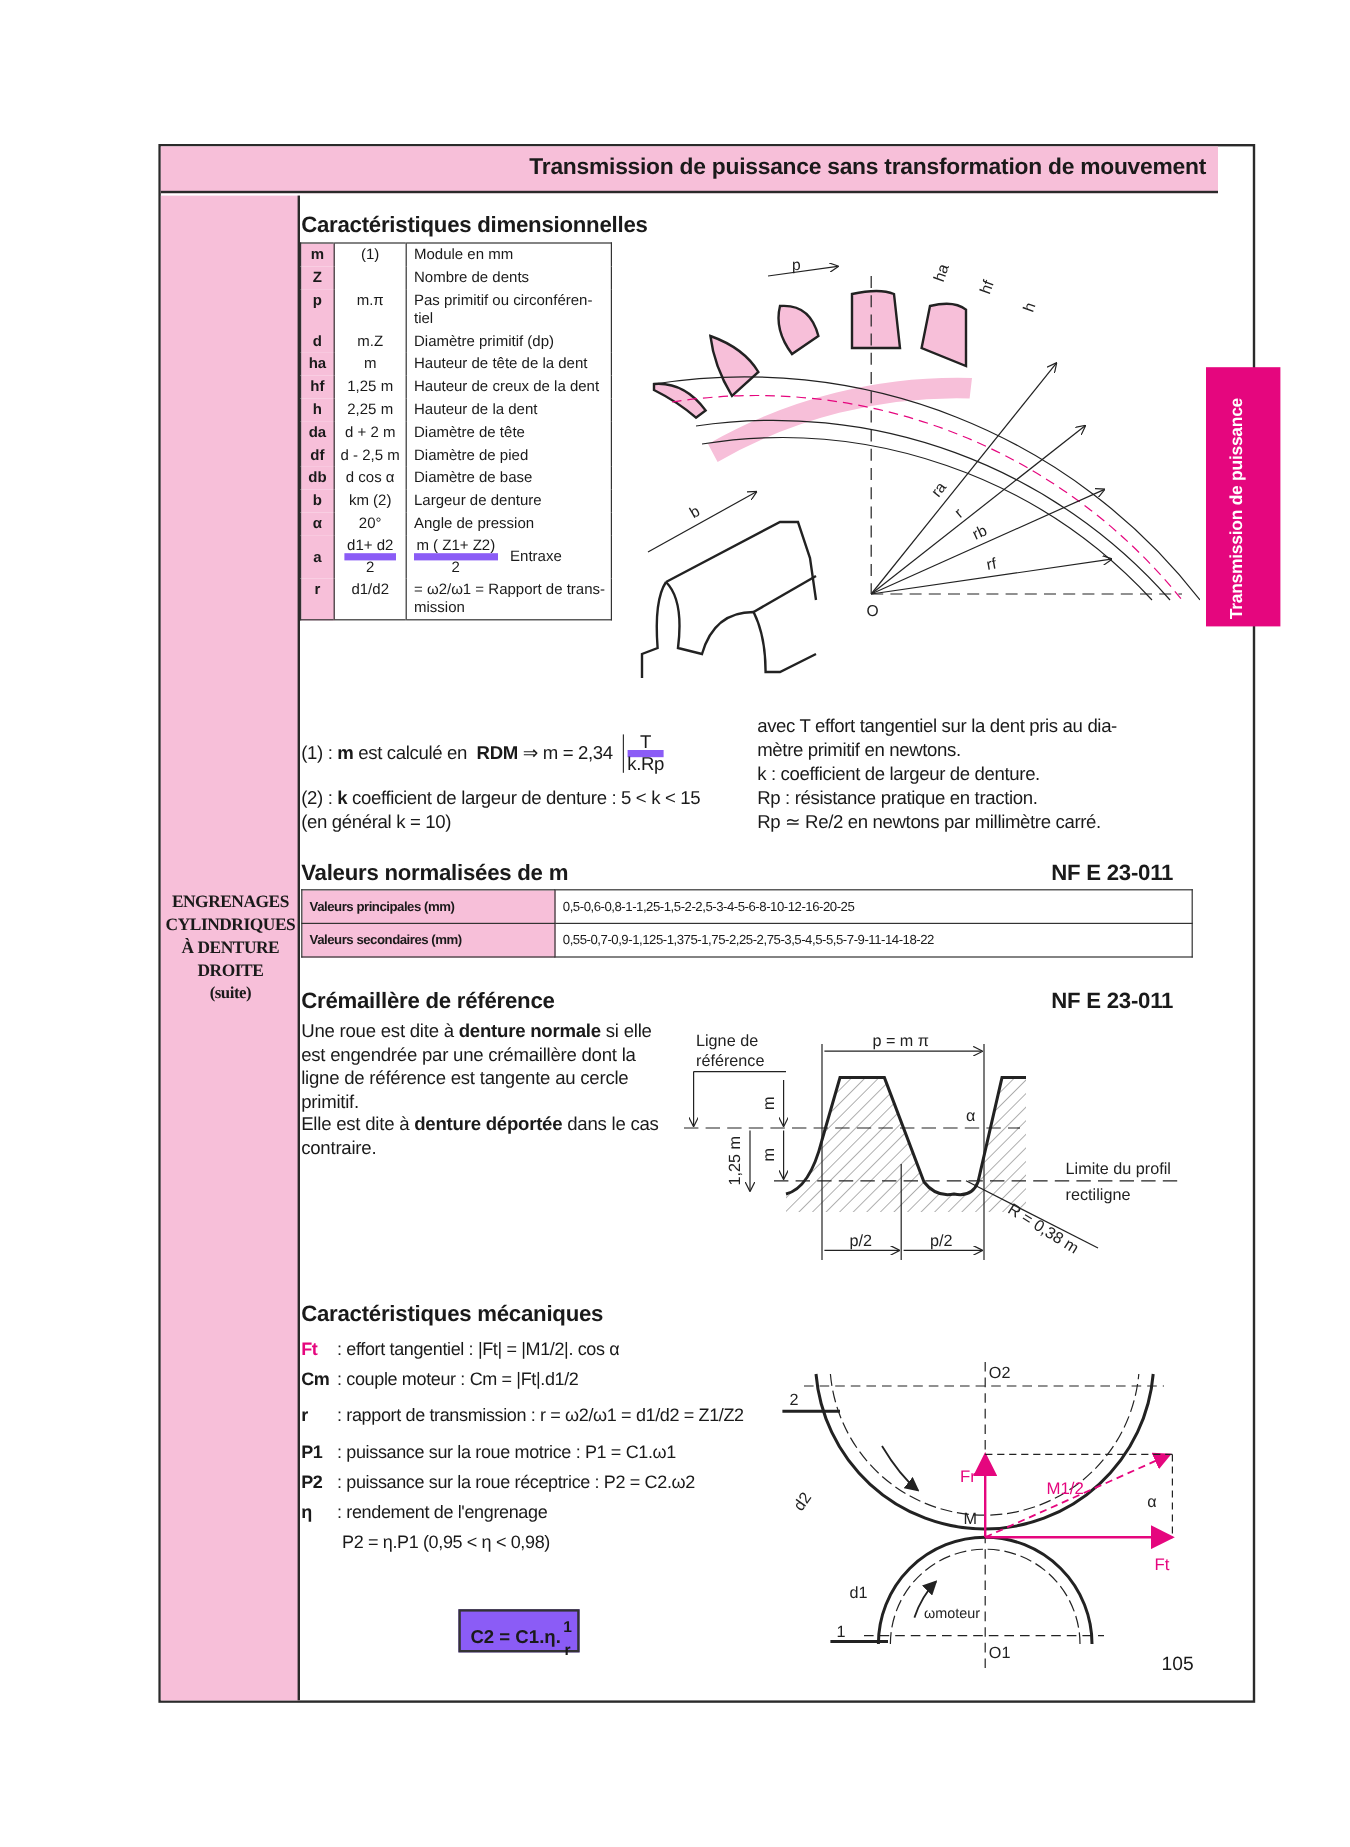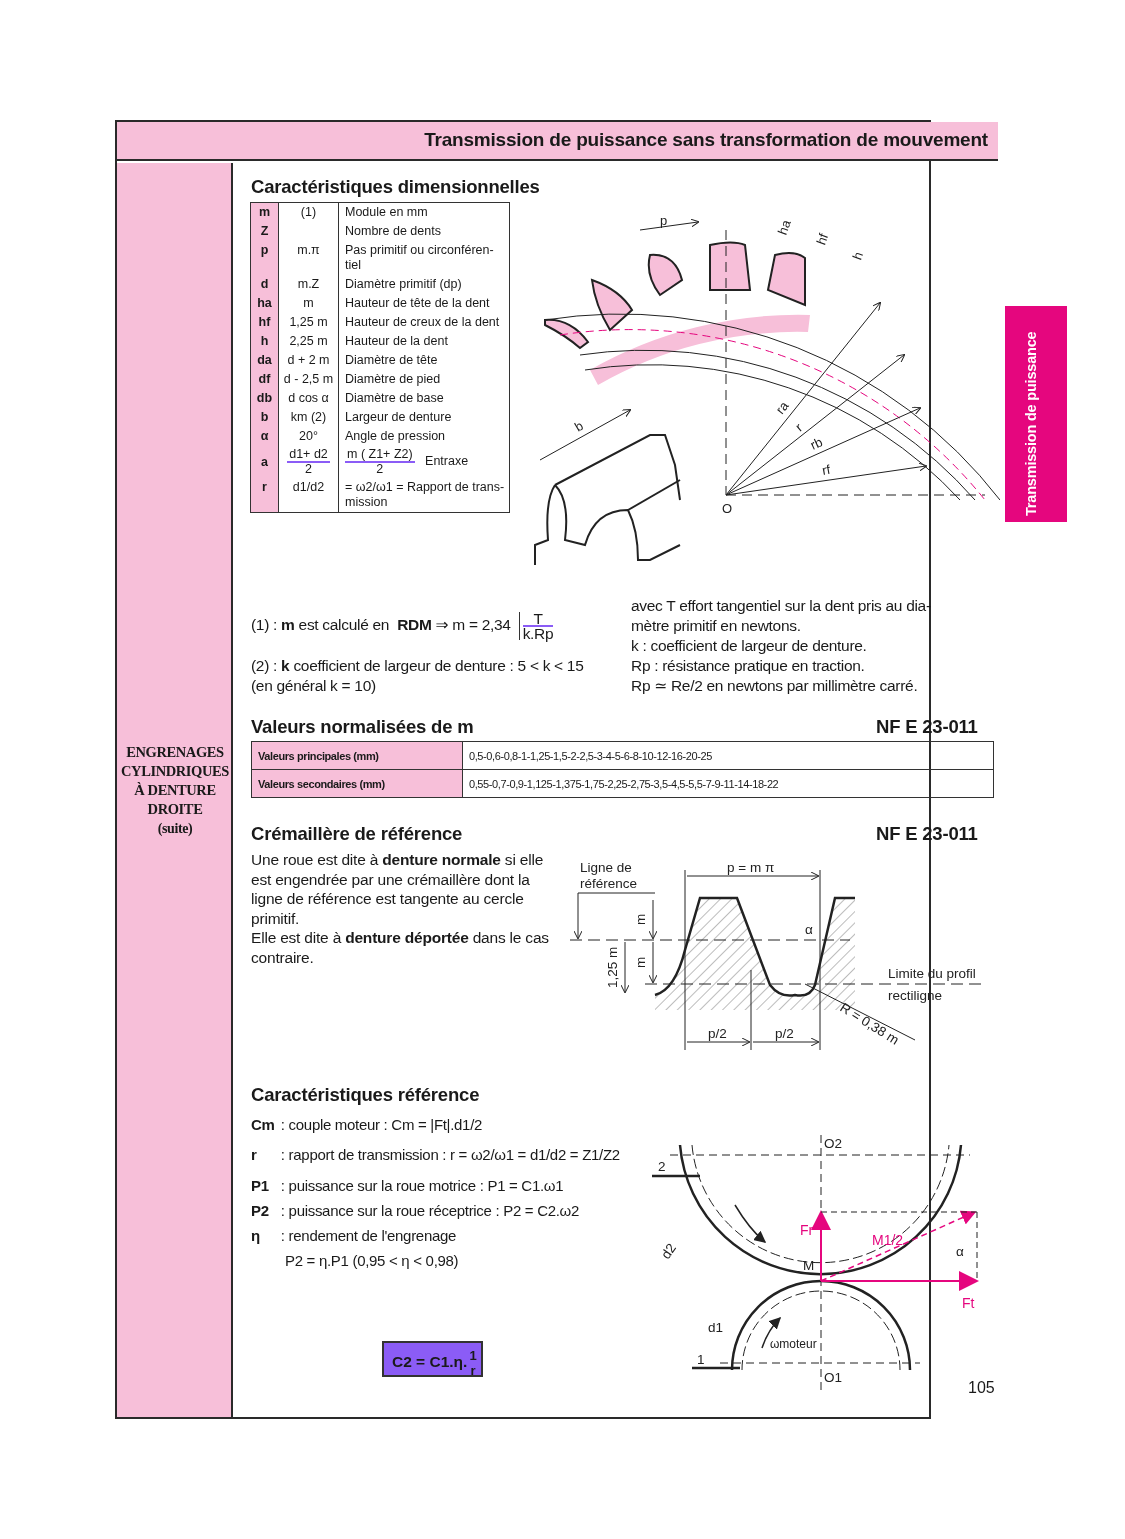--- a/index.html
+++ b/index.html
@@ -1,35 +1,35 @@
 <!DOCTYPE html>
 <html><head>
 <meta charset="utf-8">
 <style>
   * { box-sizing: border-box; margin: 0; padding: 0; }
   html, body { width: 1125px; height: 1539px; background: #ffffff; }
   body { position: relative; font-family: "Liberation Sans", sans-serif; color: #1a1a1a; overflow: hidden; }
-  .frame { position: absolute; left: 115px; top: 120px; width: 816px; height: 1299px; border: 2px solid #2a2a2a; }
+  .frame { position: absolute; left: 132px; top: 120px; width: 914px; height: 1299px; border: 2px solid #2a2a2a; }
   .top-band { position: absolute; left: 0; top: 0; width: 881px; height: 39px; background: #f7bfd9; border-bottom: 2px solid #2a2a2a; }
   .top-band .title { position: absolute; right: 10px; top: 7px; font-size: 19px; font-weight: bold; letter-spacing: -0.2px; }
   .side-col { position: absolute; left: 0; top: 41px; width: 116px; height: 1254px; background: #f7bfd9; border-right: 2px solid #2a2a2a; font-family: Liberation Serif, serif; }
   .side-label { position: absolute; left: 0; top: 580px; width: 116px; text-align: center; font-weight: bold; font-size: 14.5px; line-height: 19px; letter-spacing: -0.4px; }
   .side-label .suite { font-size: 14px; }
   .right-tab { position: absolute; left: 1005px; top: 306px; width: 62px; height: 216px; background: #e5067e; }
   .right-tab span { position: absolute; left: 18px; top: 210px; transform-origin: 0 0; transform: rotate(-90deg); color: #fff; font-weight: bold; font-size: 14.5px; white-space: nowrap; letter-spacing: -0.2px; }
   .h2 { position: absolute; font-weight: bold; font-size: 18.5px; letter-spacing: -0.2px; }
 
   
   .dimtab { position: absolute; left: 250px; top: 202px; width: 260px; border: 1px solid #333; border-collapse: collapse; font-size: 12.5px; }
   .dimtab td { padding: 2px 3px; vertical-align: top; line-height: 15px; }
   .dimtab td.sym { background: #f7bfd9; font-weight: bold; width: 28px; text-align: center; border-right: 1px solid #333; }
   .dimtab td.val { width: 60px; text-align: center; border-right: 1px solid #333; }
   .dimtab td.desc { padding-left: 6px; }
   .frac { display: inline-block; text-align: center; vertical-align: middle; line-height: 13px; }
-  .frac .num { display: block; border-bottom: 2px solid #8b5cf6; padding: 0 2px; }
+  .frac .num { display: block; border-bottom: 6px solid #8b5cf6; padding: 0 2px; }
   .frac .den { display: block; }
 
   .notes { position: absolute; font-size: 15.5px; line-height: 20px; letter-spacing: -0.3px; }
   .notes b { font-weight: bold; }
 
   .mtab { position: absolute; left: 251px; top: 741px; width: 743px; border: 1.5px solid #333; border-collapse: collapse; font-size: 11px; }
   .mtab td { border: 1.5px solid #333; padding: 4px 6px; height: 28px; letter-spacing: -0.4px; }
   .mtab td.lab { background: #f7bfd9; font-weight: bold; width: 211px; white-space: nowrap; }
 
   .para { position: absolute; left: 251px; top: 850px; width: 300px; font-size: 15.5px; line-height: 19.5px; letter-spacing: -0.2px; }
@@ -271,22 +271,23 @@
     <text x="323" y="150">rectiligne</text>
     <text x="274" y="160" transform="rotate(32 274 160)">R = 0,38 m</text>
     <text x="143" y="188">p/2</text>
     <text x="210" y="188">p/2</text>
     <text x="80" y="75" transform="rotate(-90 80 75)">m</text>
     <text x="80" y="118" transform="rotate(-90 80 118)">m</text>
     <text x="52" y="138" transform="rotate(-90 52 138)">1,25 m</text>
   </g>
 </svg>
 
-<div class="h2" style="left:251px; top:1084px;">Caractéristiques référence</div>
+<div class="h2" style="left:251px; top:1084px;">Caractéristiques mécaniques</div>
 <div class="mech">
+  <div class="row"><span class="k pink">Ft</span><span> : effort tangentiel : |Ft| = |M1/2|. cos α</span></div>
   <div class="row"><span class="k">Cm</span><span> : couple moteur : Cm = |Ft|.d1/2</span></div>
   <div class="row" style="height:36px; line-height:36px;"><span class="k">r</span><span> : rapport de transmission : r = ω2/ω1 = d1/d2 = Z1/Z2</span></div>
   <div class="row"><span class="k">P1</span><span> : puissance sur la roue motrice : P1 = C1.ω1</span></div>
   <div class="row"><span class="k">P2</span><span> : puissance sur la roue réceptrice : P2 = C2.ω2</span></div>
   <div class="row"><span class="k">η</span><span> : rendement de l'engrenage</span></div>
   <div class="row" style="padding-left:34px;"><span>P2 = η.P1   (0,95 &lt; η &lt; 0,98)</span></div>
 </div>
 <div class="formula-box">
   <span>C2 = C1.η.</span><span class="frac" style="font-size:13px;"><span class="num">1</span><span class="den">r</span></span>
 </div>

